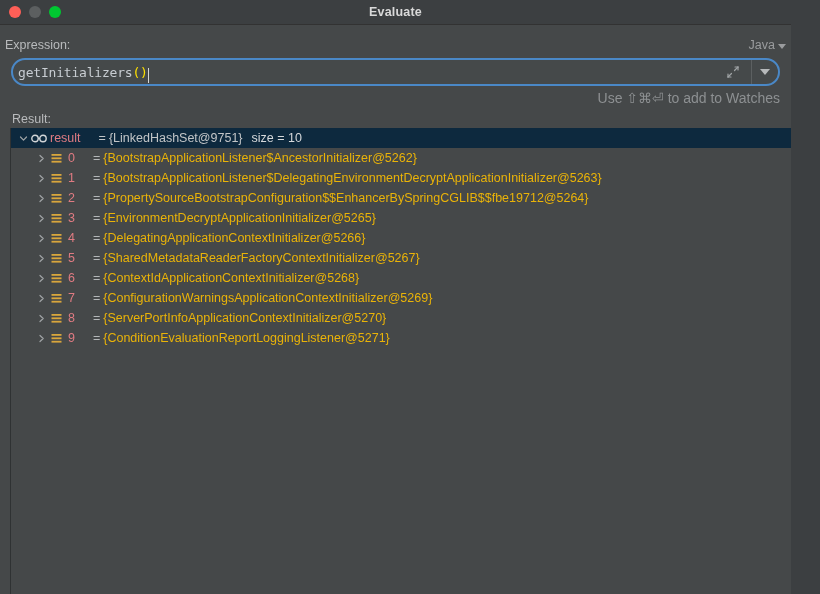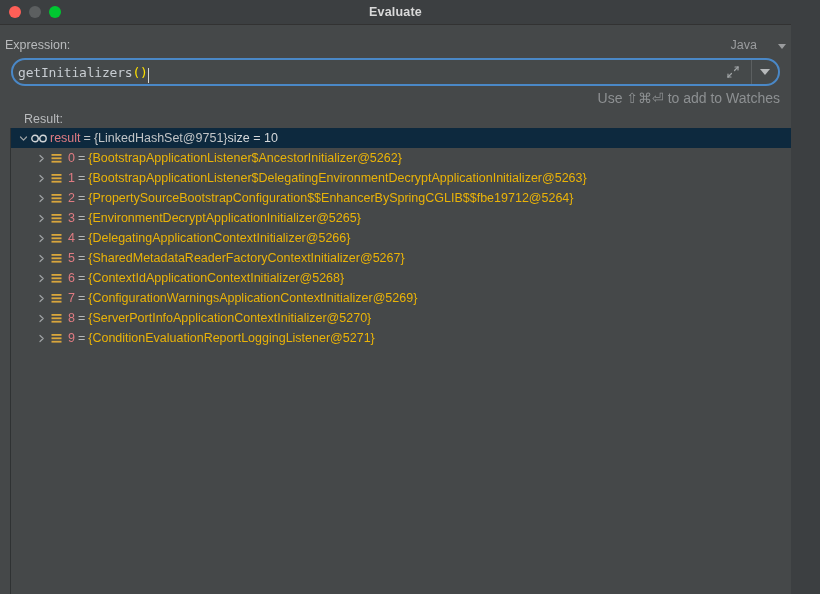--- a/index.html
+++ b/index.html
@@ -73,21 +73,21 @@
   }
   .expr-label {
     font-size: 12.5px;
     color: #b9bbbd;
   }
   .lang-select {
     font-size: 12.5px;
     color: #9a9c9e;
     display: flex;
     align-items: center;
-    gap: 21px;
+    gap: 3px;
     cursor: default;
   }
   .caret-down {
     width: 0;
     height: 0;
     border-left: 4px solid transparent;
     border-right: 4px solid transparent;
     border-top: 5px solid #9a9c9e;
     display: inline-block;
     position: relative;
@@ -153,21 +153,21 @@
 
   .hint-row {
     padding: 4px 11px 0 11px;
     text-align: right;
     font-size: 14px;
     color: #8d9092;
   }
 
   
   .result-label {
-    padding: 6px 11px 2px 24px;
+    padding: 6px 11px 2px 12px;
     font-size: 12.5px;
     color: #b9bbbd;
   }
 
   .tree-panel {
     flex: 1;
     margin-left: 10px;
     border-left: 1px solid #2f3233;
     background: #454849;
     overflow: hidden;
@@ -214,26 +214,26 @@
     width: 14px;
     min-width: 14px;
     display: flex;
     align-items: center;
     justify-content: center;
     margin-right: 5px;
   }
 
   .node-name {
     color: #e07b82;
-    margin-right: 3px;
+    margin-right: 18px;
   }
   .node-name.result-name { color: #e07b82; }
   .eq { color: #b4b7b9; margin-right: 3px; }
   .node-value { color: #eab308; }
-  .node-size { color: #d6d9db; }
+  .node-size { color: #d6d9db; margin-left: 9px; }
   .row.selected .eq,
   .row.selected .node-value { color: #c2c5c7; }
 </style>
 </head>
 <body>
 
 <div class="window">
 
   <div class="titlebar">
     <div class="traffic">

